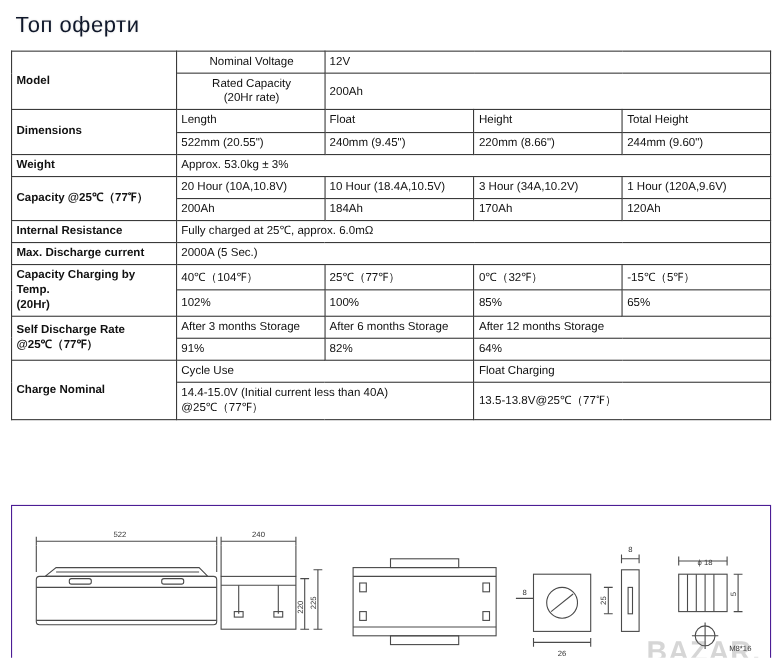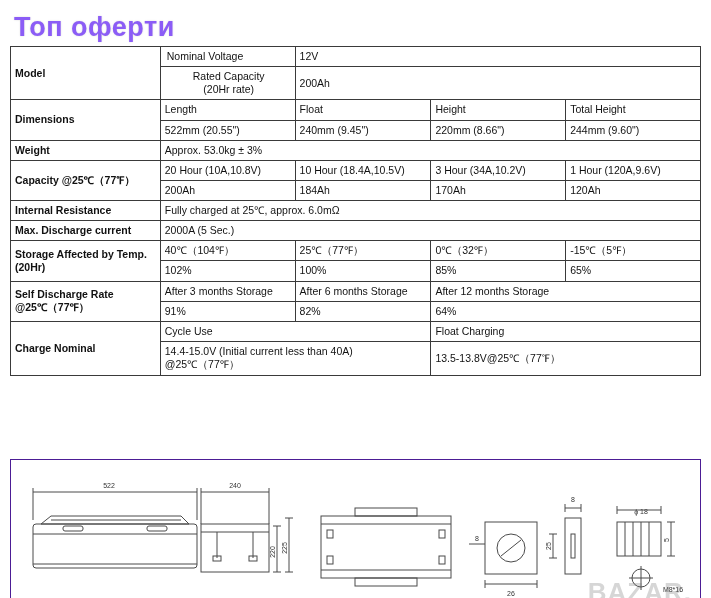--- a/index.html
+++ b/index.html
@@ -25,23 +25,23 @@
     align-items: center;
     padding-left: 14px;
   }
   .sec-bar.spec { left: 10px; top: 10px; width: 265px; height: 17px; }
   .sec-bar.dim  { left: 10px; top: 382px; width: 218px; height: 22px; }
 
   
   .overlay-top {
     position: absolute;
     left: 14px; top: 12px;
-    font-size: 27px;
-    font-weight: bold;
-    color: #8b5cf6;
+    font-size: 20px;
+    font-weight: normal;
+    color: #0f172a;
     letter-spacing: .5px;
     text-shadow: 0 0 2px rgba(0,0,0,.15);
     z-index: 5;
     pointer-events: none;
   }
 
   
   table.spec-table {
     position: absolute;
     left: 10px; top: 46px;
@@ -98,21 +98,21 @@
       <col style="width:150px">
       <col style="width:135px">
       <col style="width:136px">
       <col style="width:135px">
       <col style="width:135px">
     </colgroup>
     <tbody>
 
       <tr>
         <td class="rowhead" rowspan="2">Model</td>
-        <td style="text-align:left;padding-left:6px">Nominal Voltage</td>
+        <td style="text-align:center;padding-left:6px">Nominal Voltage</td>
         <td colspan="3">12V</td>
       </tr>
       <tr>
         <td style="text-align:center;padding-left:6px">
           <div>Rated Capacity</div>
           <div class="sub">(20Hr rate)</div>
         </td>
         <td colspan="3">200Ah</td>
       </tr>
 
@@ -154,21 +154,21 @@
         <td colspan="4">Fully charged at 25℃, approx. 6.0mΩ</td>
       </tr>
 
       <tr>
         <td class="rowhead">Max. Discharge current</td>
         <td colspan="4">2000A (5 Sec.)</td>
       </tr>
 
       <tr>
         <td class="rowhead" rowspan="2">
-          <div>Storage Affected by Temp.</div>
+          <div>Capacity Charging by Temp.</div>
           <div class="sub">(20Hr)</div>
         </td>
         <td>40℃（104℉）</td>
         <td>25℃（77℉）</td>
         <td>0℃（32℉）</td>
         <td>-15℃（5℉）</td>
       </tr>
       <tr>
         <td>102%</td>
         <td>100%</td>

